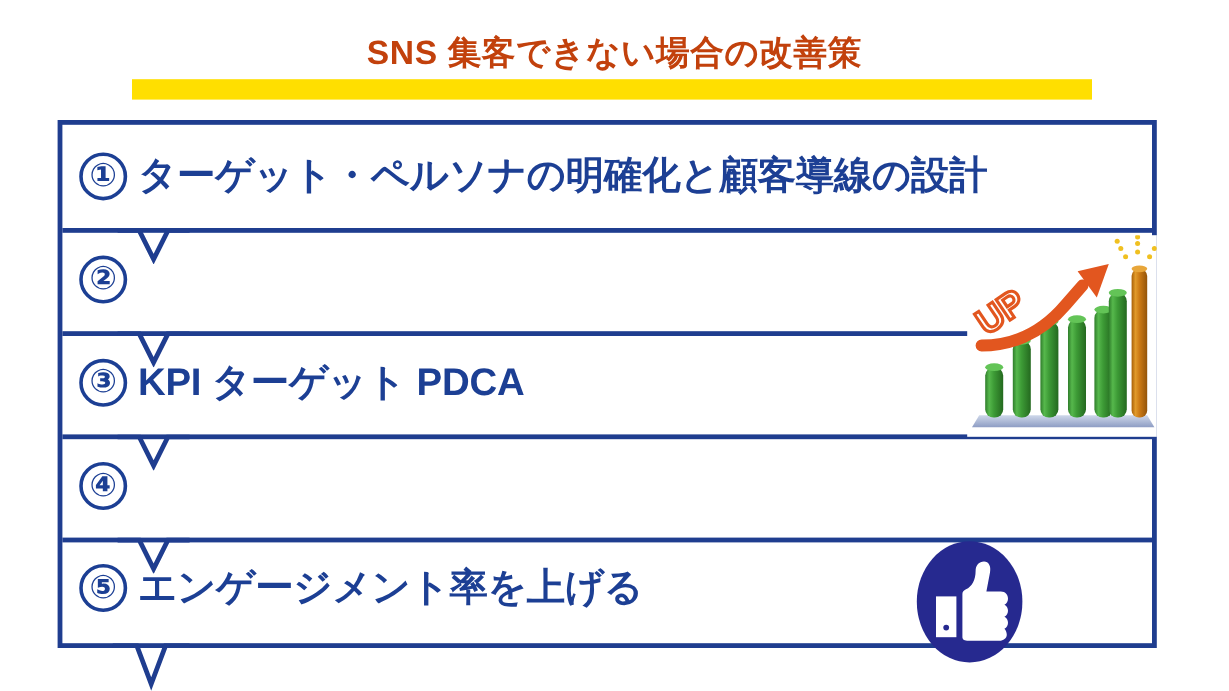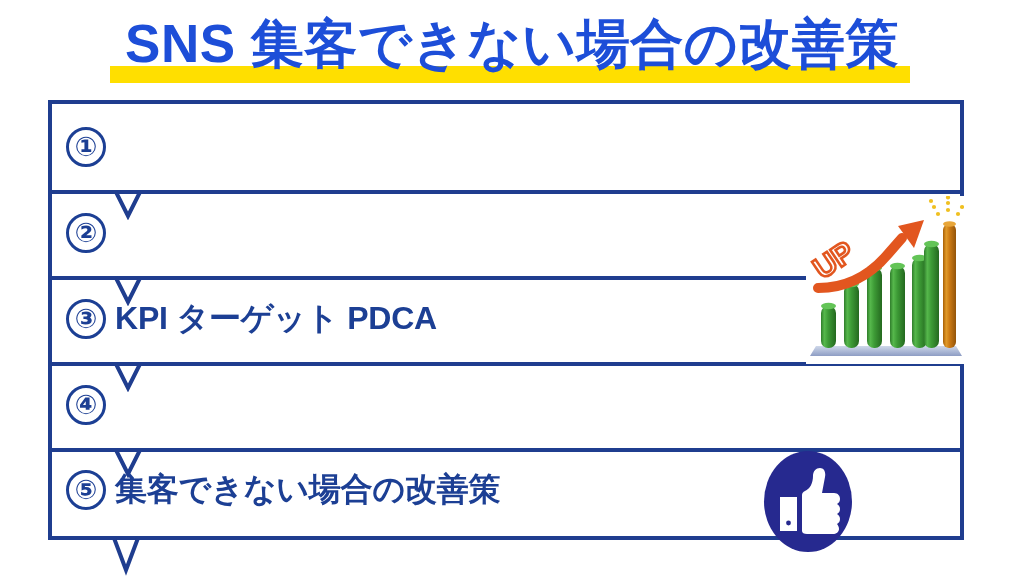--- a/index.html
+++ b/index.html
@@ -30,23 +30,23 @@
     width: 800px;
     height: 17px;
     background: #ffdf00;
   }
   #title-text {
     position: absolute;
     left: 0;
     top: 0;
     width: 1024px;
     text-align: center;
-    font-size: 53px;
+    font-size: 28px;
     font-weight: bold;
-    color: #1d4ed8;
+    color: #c2410c;
     letter-spacing: 0.5px;
     line-height: 60px;
     white-space: nowrap;
   }
 
   
   #list-frame {
     position: absolute;
     left: 48px;
     top: 100px;
@@ -157,20 +157,21 @@
 
 <div id="title-block">
   <div id="title-highlight"></div>
   <div id="title-text">SNS 集客できない場合の改善策</div>
 </div>
 
 <div id="list-frame">
 
   <div class="list-row r1">
     <div class="row-num">①</div>
+    <div class="row-label">ターゲット・ペルソナの明確化と顧客導線の設計</div>
   </div>
 
   <div class="list-row r2">
     <div class="divider"></div>
     <div class="notch">
       <svg width="64" height="30" viewBox="0 0 64 30">
         <polyline points="2,2 20,2 32,26 44,2 62,2" fill="none" stroke="#1f3d8f" stroke-width="4"></polyline>
       </svg>
     </div>
     <div class="row-num">②</div>
@@ -198,21 +199,21 @@
   </div>
 
   <div class="list-row r5">
     <div class="divider"></div>
     <div class="notch">
       <svg width="64" height="30" viewBox="0 0 64 30">
         <polyline points="2,2 20,2 32,26 44,2 62,2" fill="none" stroke="#1f3d8f" stroke-width="4"></polyline>
       </svg>
     </div>
     <div class="row-num">⑤</div>
-    <div class="row-label">集客できない場合の改善策</div>
+    <div class="row-label">エンゲージメント率を上げる</div>
   </div>
 
 </div>
 
 <div id="bottom-notch">
   <svg width="68" height="40" viewBox="0 0 68 40">
     <polyline points="2,2 22,2 34,34 46,2 66,2" fill="none" stroke="#1f3d8f" stroke-width="4"></polyline>
   </svg>
 </div>
 

